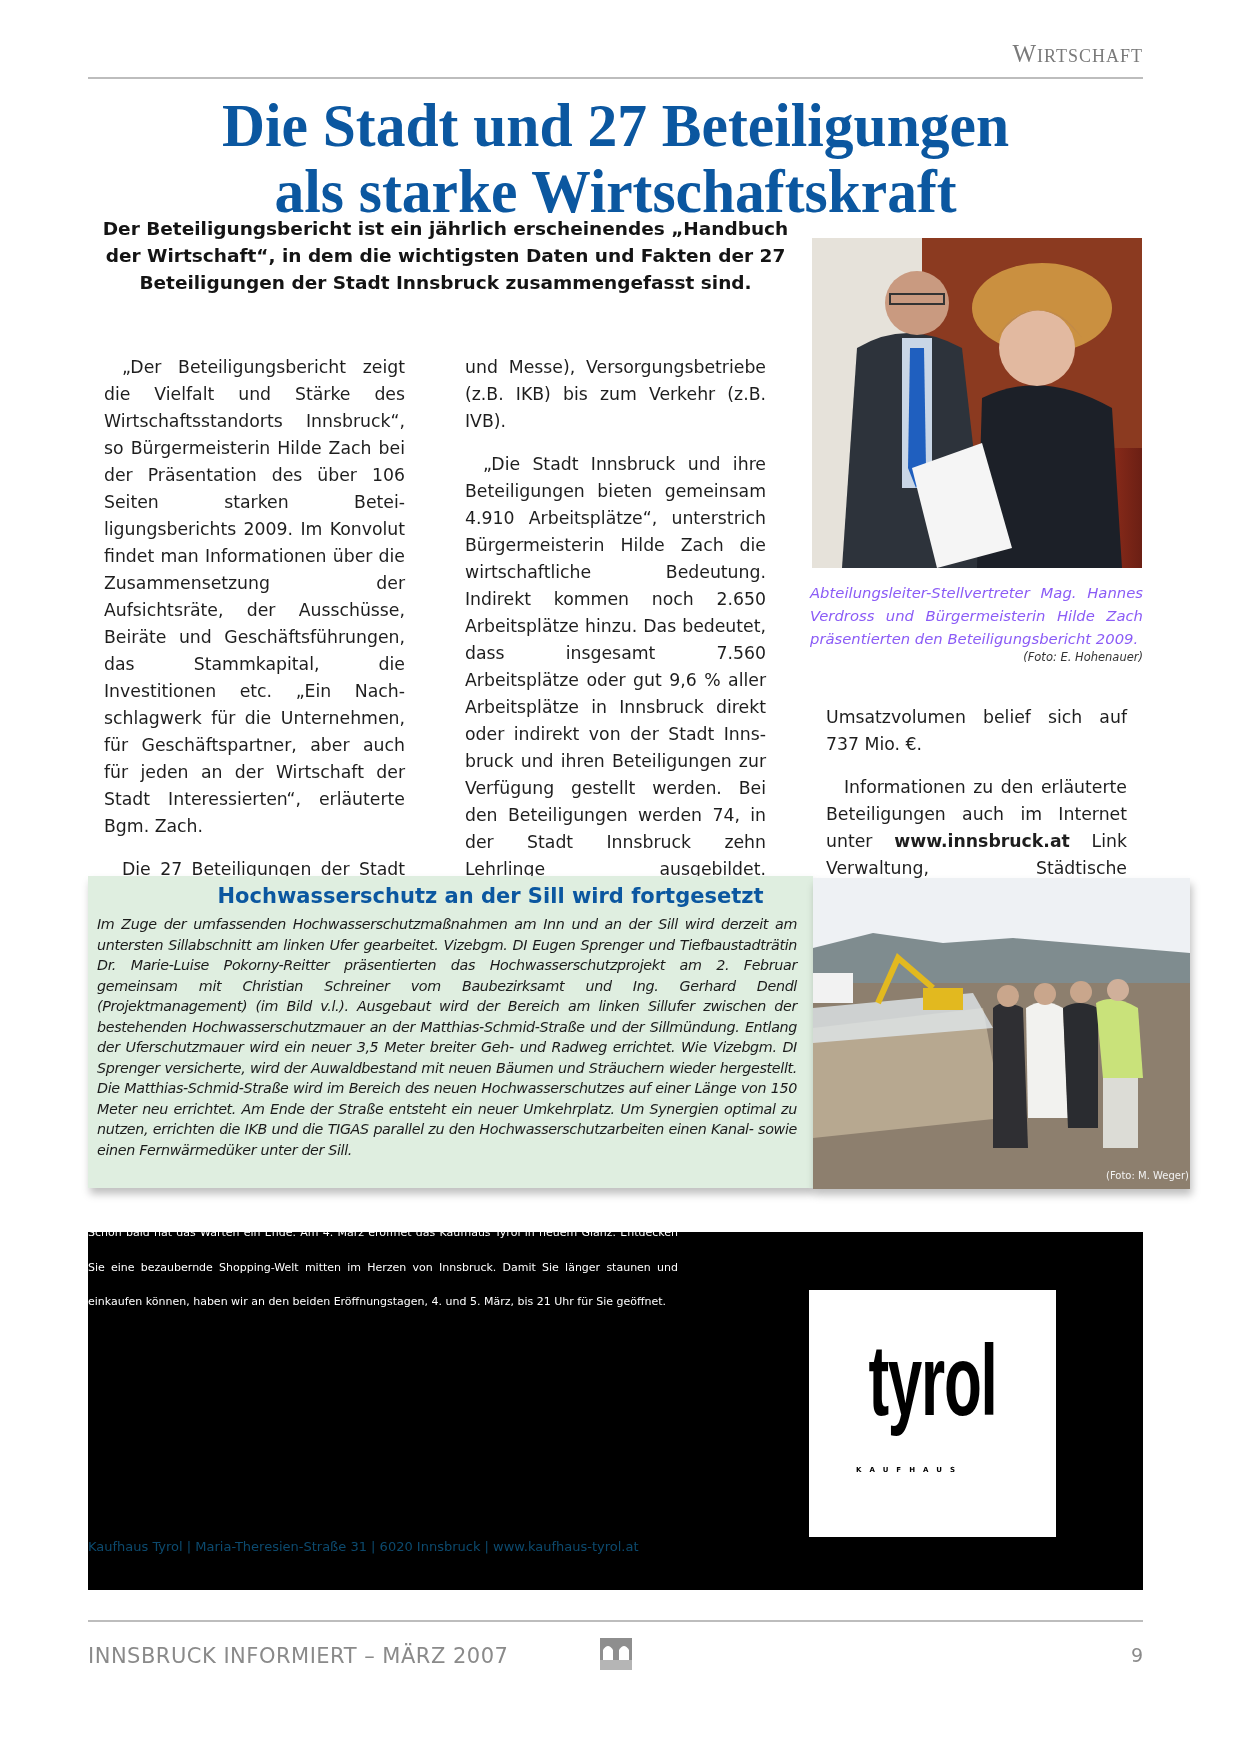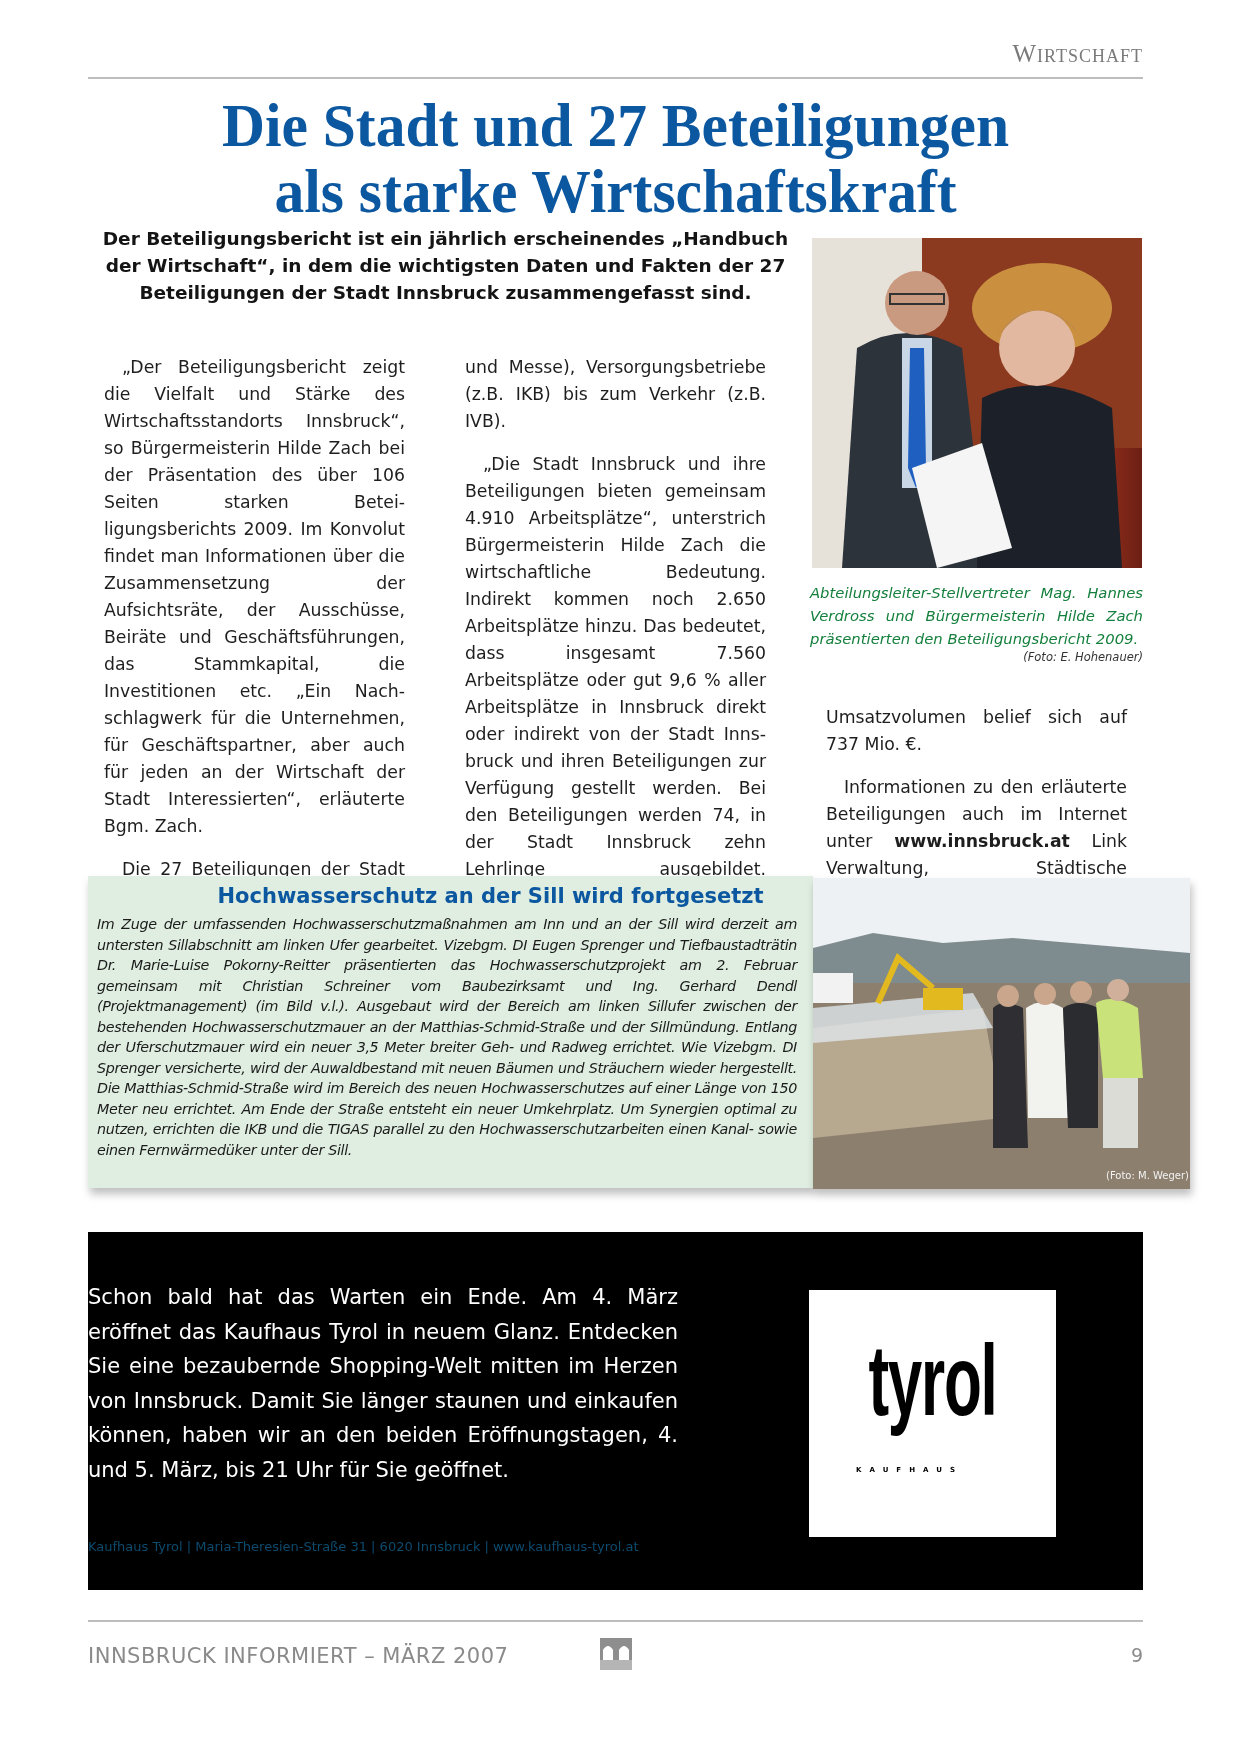--- a/index.html
+++ b/index.html
@@ -12,41 +12,41 @@
     right: 96px; top: 40px; font-family: "Liberation Serif", serif; font-size: 25px;
     color: #7a7a7a; letter-spacing: 1px; font-variant: small-caps; margin-left: 19px;
   }
   #top-rule { left: 88px; top: 77px; width: 1055px; height: 2px; background: #bdbdbd; }
   #headline {
     left: 88px; top: 92px; width: 1055px; text-align: center;
     font-family: "Liberation Serif", serif; font-weight: bold; color: #0b57a0;
     font-size: 62px; line-height: 66px; transform: scaleX(0.96); transform-origin: center top;
   }
   #lead {
-    left: 88px; top: 225px; width: 715px; text-align: center;
+    left: 88px; top: 215px; width: 715px; text-align: center;
     font-family: "DejaVu Sans", sans-serif; font-weight: bold; font-size: 18.5px; line-height: 27px; color: #141414;
   }
   .col {
     font-family: "DejaVu Sans", sans-serif; font-size: 17.3px; line-height: 27px; color: #1e1e1e;
     text-align: justify; hyphens: manual;
   }
   .col p { margin: 16px; text-indent: 18px; }
   .col p.noindent { text-indent: 0; }
   #col1 { left: 88px; top: 338px; width: 333px; }
   #col2 { left: 449px; top: 338px; width: 333px; }
   #col3 { left: 810px; top: 688px; width: 333px; }
   #col3 b { font-weight: bold; }
 
   #photo1 {
     left: 812px; top: 238px; width: 330px; height: 330px; overflow: hidden;
     background: linear-gradient(90deg, #e8e4dc 0%, #ddd7cc 30%, #7a3a1e 32%, #a35a2a 55%, #d8a74c 65%, #8c2c1a 90%, #6b1f14 100%);
   }
   #caption1 {
     left: 810px; top: 581px; width: 333px; font-family: "DejaVu Sans", sans-serif; font-style: italic;
-    font-size: 14.8px; line-height: 23px; text-align: justify; color: #15803d;
+    font-size: 14.8px; line-height: 23px; text-align: justify; color: #8b5cf6;
   }
   #credit1 { right: 96px; top: 650px; font-style: italic; font-size: 11.5px; color: #333; }
 
   #box {
     left: 88px; top: 876px; width: 725px; height: 312px; background: #dfeee0;
     box-shadow: 2px 6px 8px rgba(0,0,0,0.25);
   }
   #box-title {
     left: 88px; top: 884px; width: 725px; text-align: center;
     font-family: "DejaVu Sans", sans-serif; font-weight: bold; font-size: 21px; color: #0b57a0; padding-left: 40px;
@@ -59,22 +59,22 @@
     left: 813px; top: 878px; width: 377px; height: 311px; overflow: hidden;
     background: linear-gradient(180deg, #e9edf2 0%, #c9d3dd 22%, #7f8f92 30%, #b59a78 42%, #8c8478 60%, #6f6356 100%);
     box-shadow: 2px 6px 8px rgba(0,0,0,0.25);
   }
   #credit2 { right: 50px; top: 1170px; font-size: 10px; color: #f2f2f2; text-align: right; }
 
   #ad {
     left: 88px; top: 1232px; width: 1055px; height: 358px; background: #000;
   }
   #ad-text {
-    left: 88px; top: 1280px; width: 590px; color: #ffffff; font-family: "DejaVu Sans", sans-serif;
-    font-size: 21px; line-height: 34.5px; text-align: justify;
+    left: 88px; top: 1216px; width: 590px; color: #ffffff; font-family: "DejaVu Sans", sans-serif;
+    font-size: 11px; line-height: 34.5px; text-align: justify;
   }
   #ad-address {
     left: 88px; top: 1530px; width: 590px; color: #0c4a6e; font-size: 13px; line-height: 34.5px;
   }
   #ad-logo-box { left: 809px; top: 1290px; width: 247px; height: 247px; background: #fff; }
   #ad-logo-word {
     left: 809px; top: 1330px; width: 247px; text-align: center;
     font-family: "Liberation Sans", sans-serif; font-weight: bold; font-size: 100px; line-height: 100px;
     color: #000; transform: scaleX(0.62); transform-origin: center top; letter-spacing: -2px;
   }

